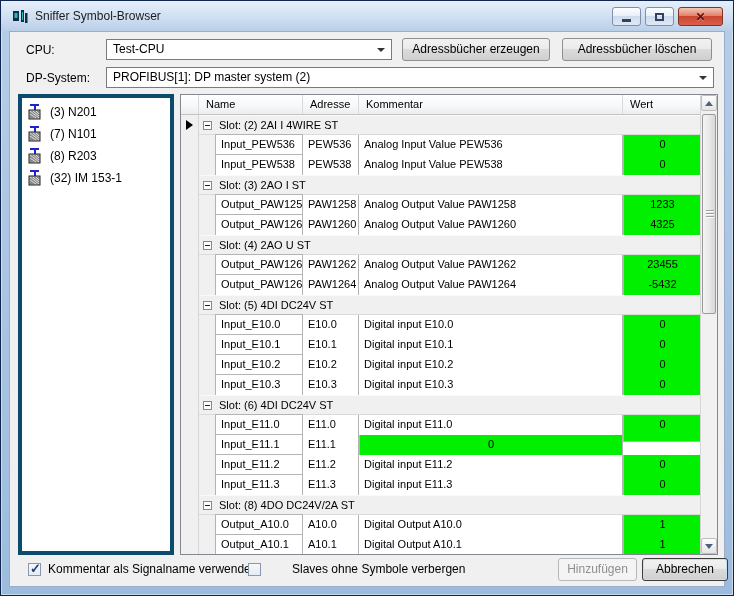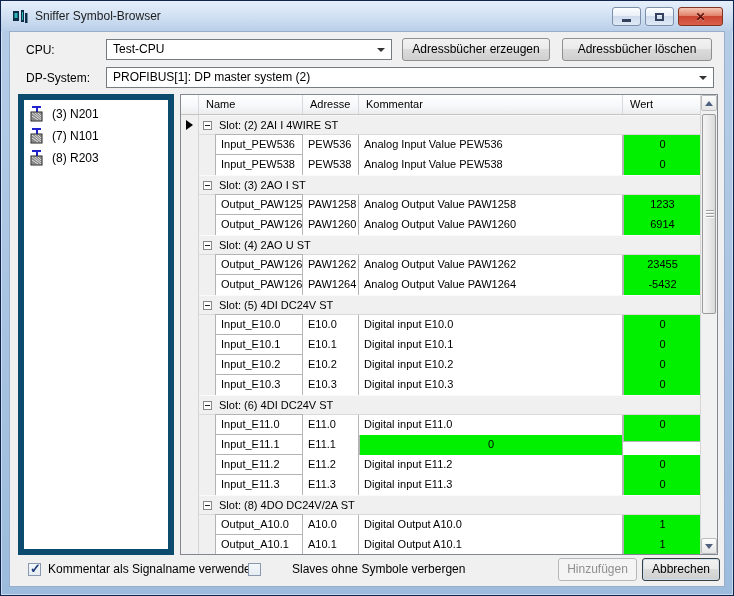--- a/index.html
+++ b/index.html
@@ -63,21 +63,21 @@
     font-size:12px; color:#000; text-align:center; line-height:21px; cursor:default;
   }
   .btn.disabled{
     border-color:#b5b8ba; background:#f4f4f4; color:#8f8f8f;
   }
   .btn.default-btn{ border-color:#3c3c3c; box-shadow:inset 0 0 0 1px #c9def1; }
 
   
   .tree{
     position:absolute; left:8px; top:62px; width:156px; height:461px;
-    background:#fff; border:6px solid #0c4a6e; overflow:hidden; padding-top:3px;
+    background:#fff; border:4px solid #0c4a6e; overflow:hidden; padding-top:3px;
   }
   .tree-item{ display:flex; align-items:center; height:22px; padding-left:5px; font-size:12px; color:#000; }
   .tree-item svg{ flex:0 0 auto; margin-right:5px; }
   .tree-item .tlabel{ padding:1px 3px; white-space:nowrap; }
   .tree-item.selected .tlabel{ background:var(--sel-blue); color:#fff; outline:1px dotted #9cc3f0; }
 
   
   .table{
     position:absolute; left:170px; top:62px; width:538px; height:461px;
     background:#fff; border:1px solid #828790; overflow:hidden;
@@ -233,20 +233,32 @@
             <svg width="15" height="16" viewBox="0 0 15 16">
               <rect x="3" y="0" width="9" height="2" fill="#2222cc"></rect>
               <rect x="7" y="2" width="2" height="4" fill="#2222cc"></rect>
               <rect x="2" y="6" width="11" height="9" fill="#b0b0b0" stroke="#222" stroke-width="1"></rect>
               <path d="M3 7h9v7h-9z" fill="#888"></path>
               <path d="M3 7l9 7M3 10l6 4M6 7l6 5M9 7l3 3" stroke="#ddd" stroke-width="1"></path>
             </svg>
           </span>
           <span class="tlabel">(8) R203</span>
         </div>
+        <div class="tree-item">
+          <span style="display: flex;">
+            <svg width="15" height="16" viewBox="0 0 15 16">
+              <rect x="3" y="0" width="9" height="2" fill="#2222cc"></rect>
+              <rect x="7" y="2" width="2" height="4" fill="#2222cc"></rect>
+              <rect x="2" y="6" width="11" height="9" fill="#b0b0b0" stroke="#222" stroke-width="1"></rect>
+              <path d="M3 7h9v7h-9z" fill="#888"></path>
+              <path d="M3 7l9 7M3 10l6 4M6 7l6 5M9 7l3 3" stroke="#ddd" stroke-width="1"></path>
+            </svg>
+          </span>
+          <span class="tlabel">(32) IM 153-1</span>
+        </div>
       </div>
 
     <div class="table">
       <div class="grid-header">
         <div class="hcell sel"></div>
         <div class="hcell">Name</div>
         <div class="hcell">Adresse</div>
         <div class="hcell">Kommentar</div>
         <div class="hcell">Wert</div>
       </div>
@@ -290,21 +302,21 @@
             <div class="c-white">PAW1258</div>
             <div class="c-white">Analog Output Value PAW1258</div>
             <div class="c-wert">1233</div>
           </div>
           <div class="t-row data">
             <div class="c-sel"></div>
             <div class="c-indent"></div>
             <div class="c-white first">Output_PAW1260</div>
             <div class="c-white">PAW1260</div>
             <div class="c-white">Analog Output Value PAW1260</div>
-            <div class="c-wert">6914</div>
+            <div class="c-wert">4325</div>
           </div>
           <div class="t-row group">
             <div class="c-sel"></div>
             <div class="c-band">
               <span class="collapse-box"></span>
               <span class="gtext">Slot: (4) 2AO U ST</span>
             </div>
           </div>
           <div class="t-row data">
             <div class="c-sel"></div>
@@ -442,16 +454,16 @@
 
     <div class="checkbox" style="left:18px; top:529px;">
       <span class="cb-box checked"></span>
       <span>Kommentar als Signalname verwenden</span>
     </div>
     <div class="checkbox" style="left:238px; top:529px;gap:24px;">
       <span class="cb-box"></span>
       <span>Slaves ohne Symbole verbergen</span>
     </div>
     <div class="btn disabled" style="left:548px; top:526px; width:79px;" aria-disabled="true">Hinzufügen</div>
-    <div class="btn default-btn" style="left:632px; top:526px; width:78px;">Abbrechen</div>
+    <div class="btn default-btn" style="left:632px; top:526px; width:86px;">Abbrechen</div>
 
   </div>
 </div>
 
 </body></html>

